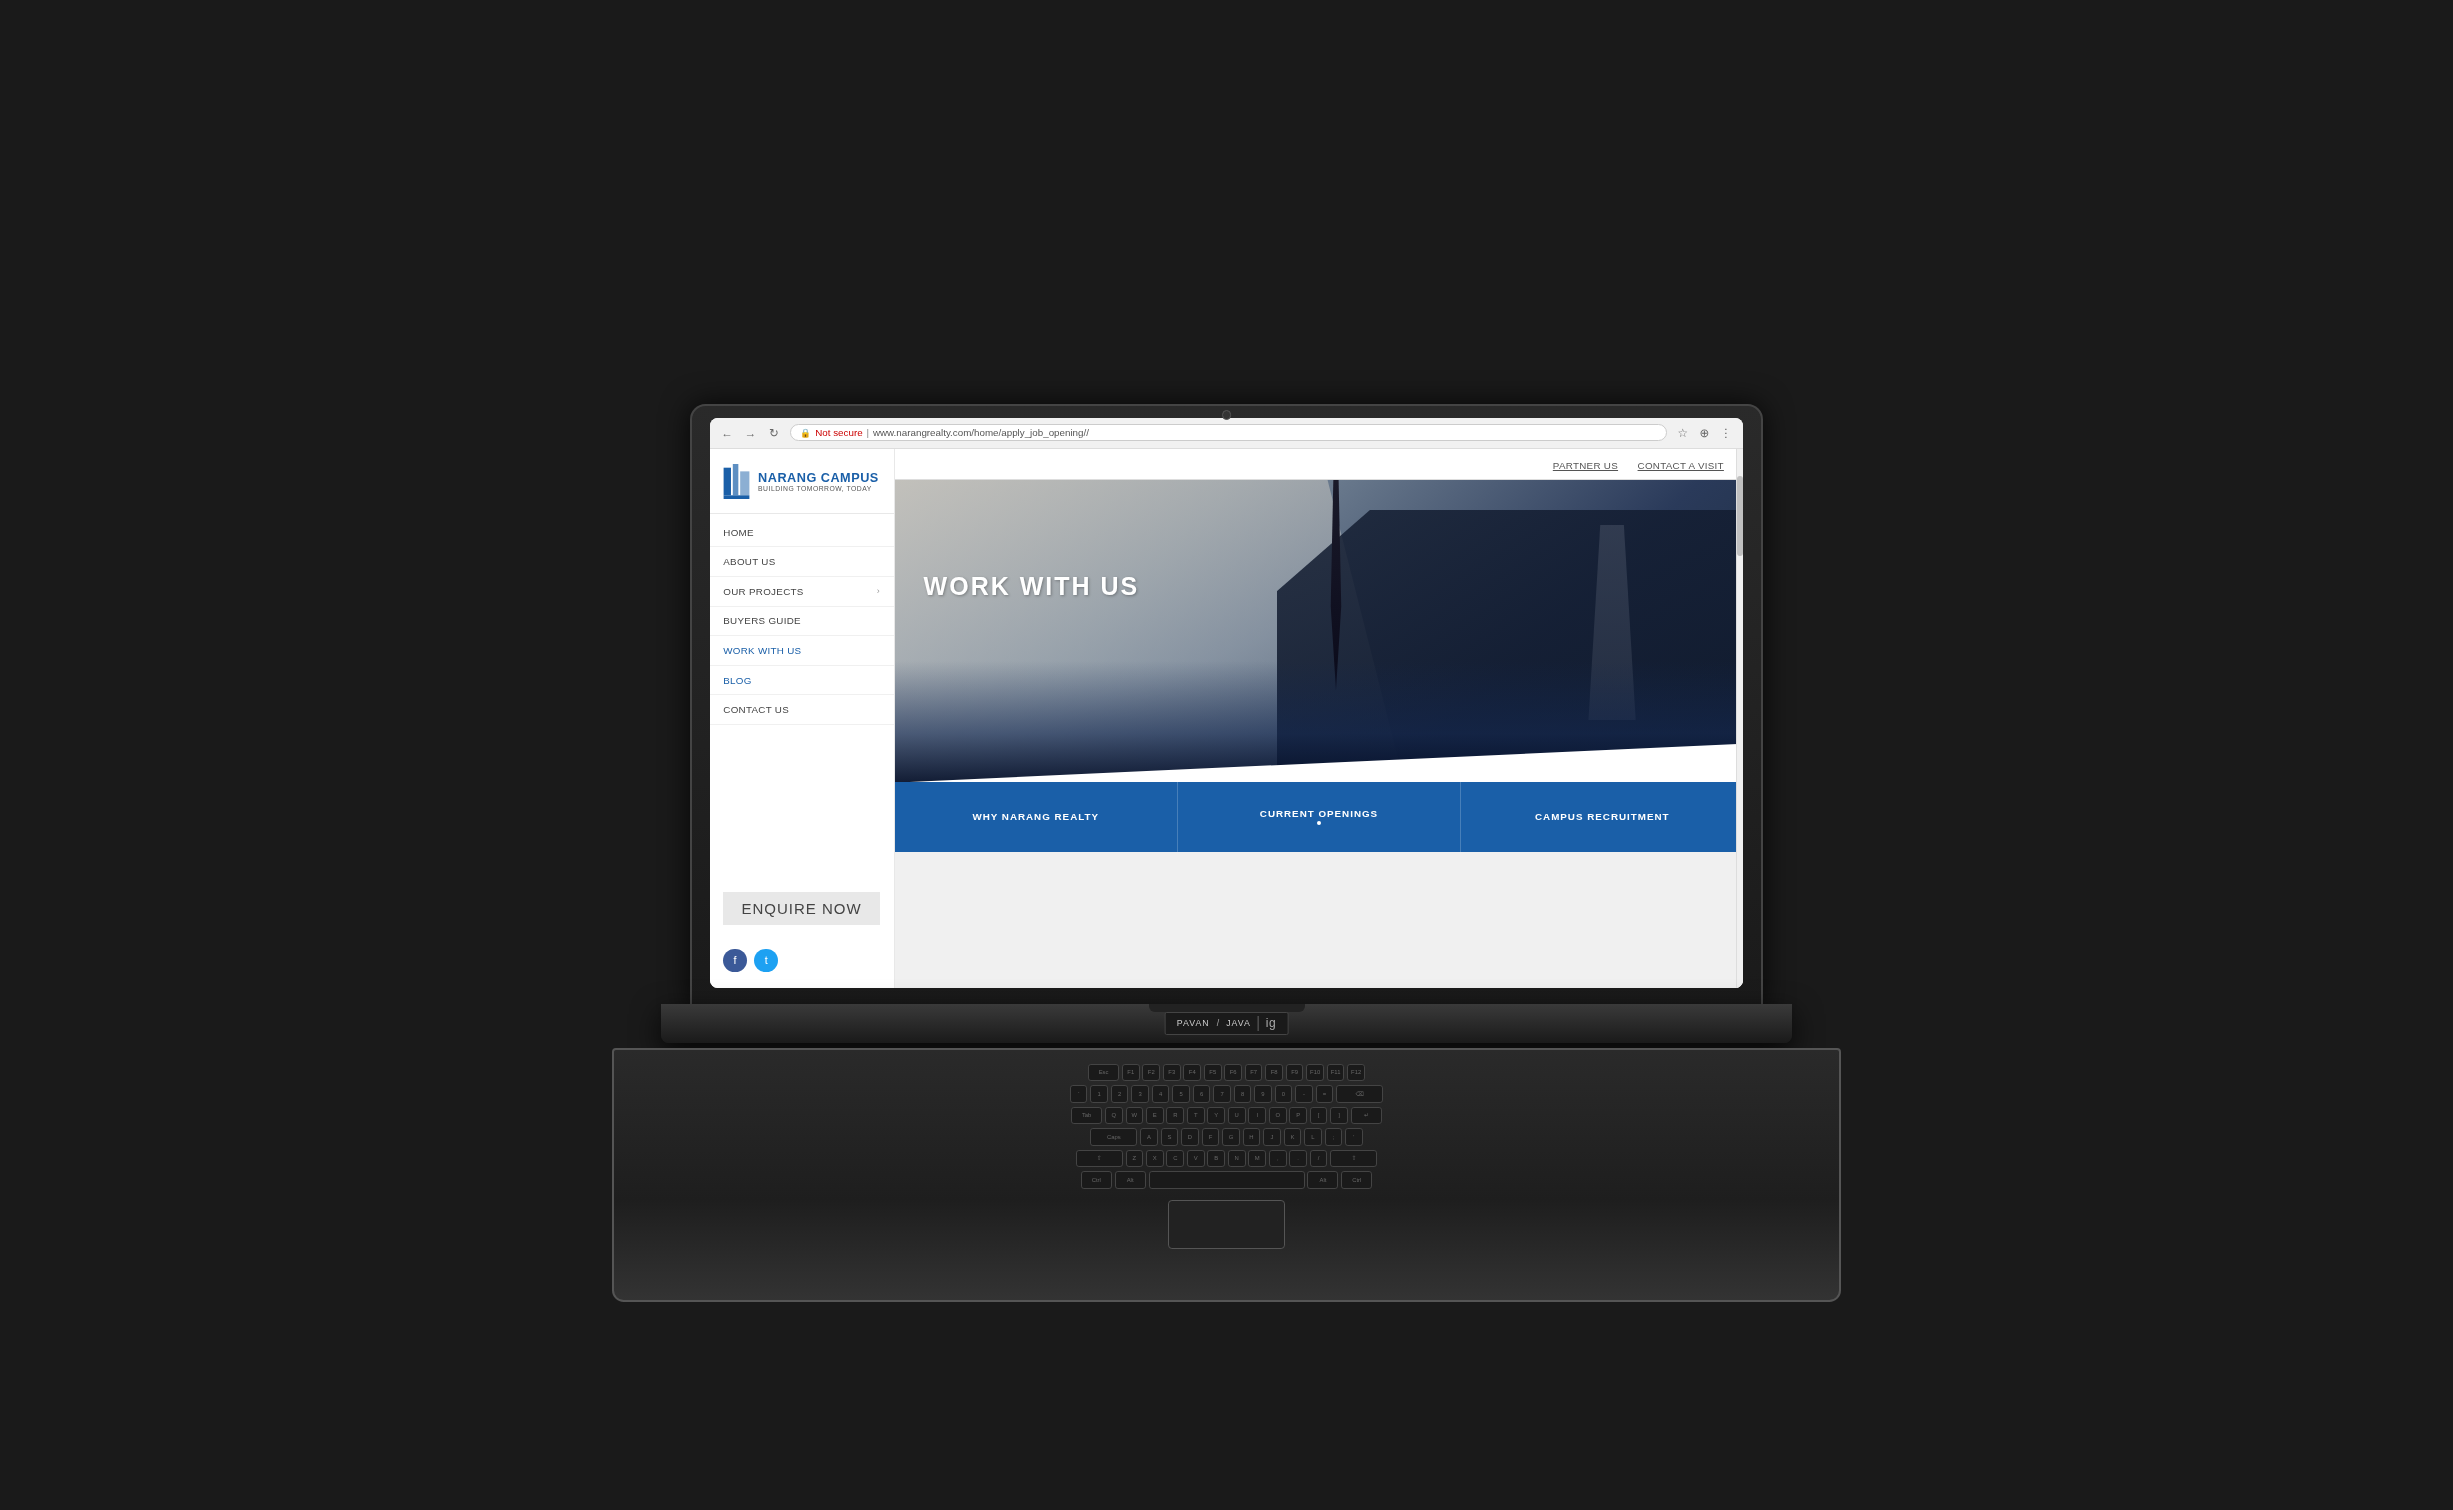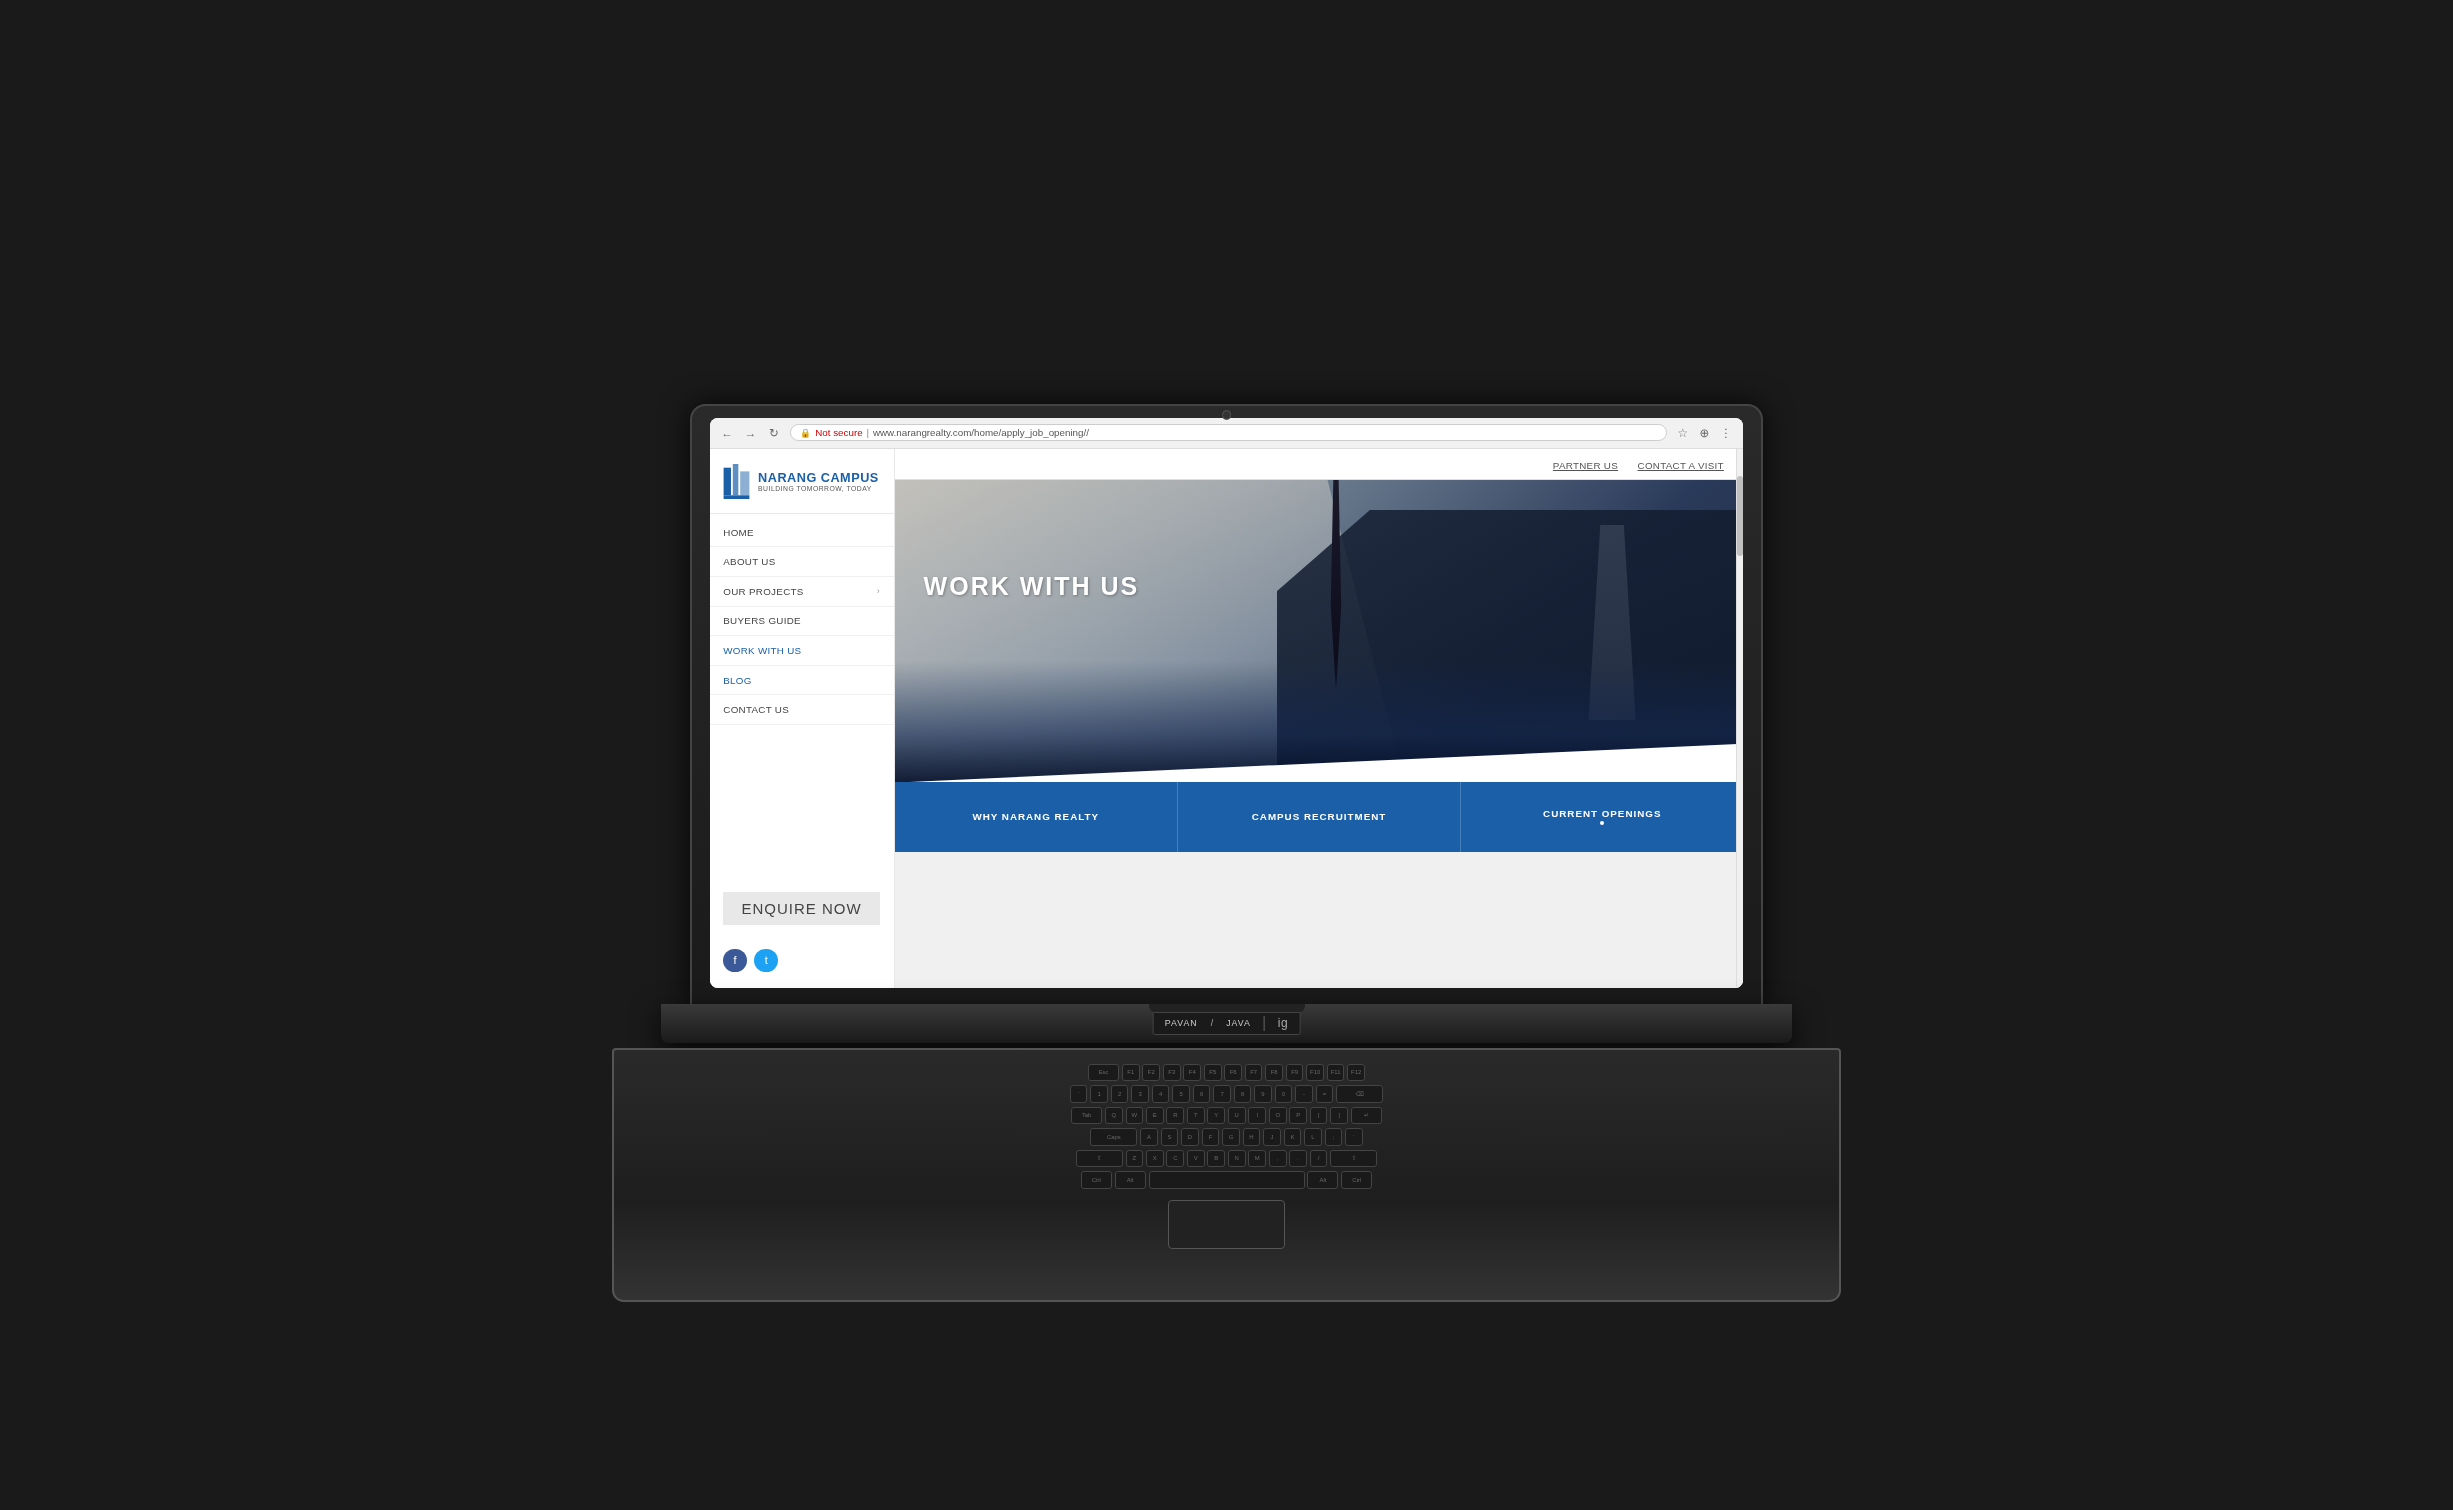--- a/index.html
+++ b/index.html
@@ -612,42 +612,42 @@
               <div class="hero-bottom-cut"></div>
 
               <div class="hero-title">WORK WITH US</div>
             </div>
 
             <div class="tabs-bar">
               <div class="tab-item">
                 <span>WHY NARANG REALTY</span>
               </div>
               <div class="tab-item">
-                <span>CAMPUS RECRUITMENT</span>
-              </div>
-              <div class="tab-item">
                 <span>CURRENT OPENINGS</span>
                 <div class="tab-dot"></div>
+              </div>
+              <div class="tab-item">
+                <span>CAMPUS RECRUITMENT</span>
               </div>
             </div>
 
             <div class="scrollbar-track">
               <div class="scrollbar-thumb"></div>
             </div>
 
           </div>
 
         </div>
       </div>
 
     </div>
   </div>
 
   <div class="laptop-base">
-    <div class="laptop-brand" style="position:absolute;top:7.8px;left:50%;transform:translateX(-50%);background:#1a1a1a;border:1px solid #444;padding:2.9px 11.7px;display:flex;align-items:center;gap:13px;border-radius:2px;">
+    <div class="laptop-brand" style="position:absolute;top:7.8px;left:50%;transform:translateX(-50%);background:#1a1a1a;border:1px solid #444;padding:2.9px 11.7px;display:flex;align-items:center;gap:7px;border-radius:2px;">
       <span class="brand-text">PAVAN</span>
       <span style="font-size:8.8px;color:#aaa;">/</span>
       <span class="brand-text">JAVA</span>
       <div class="brand-divider"></div>
       <span class="brand-logo">ig</span>
     </div>
   </div>
 
   <div class="keyboard-area">
     <div class="keyboard-keys">

